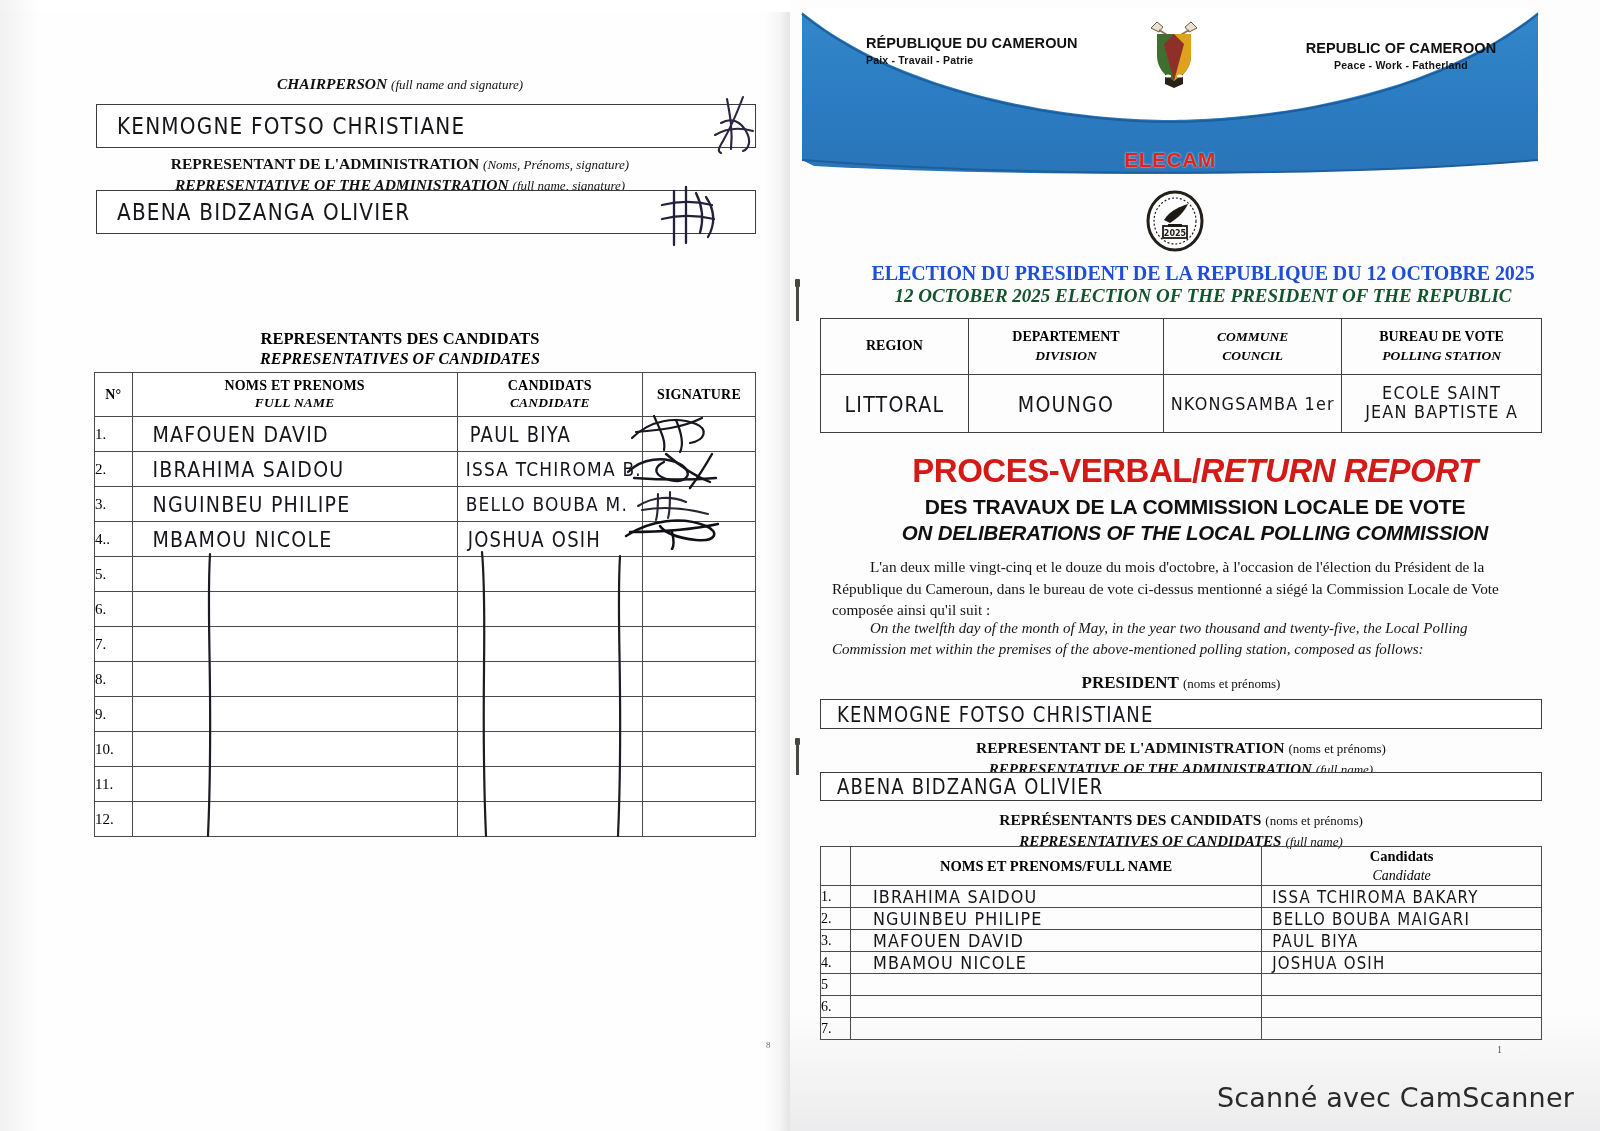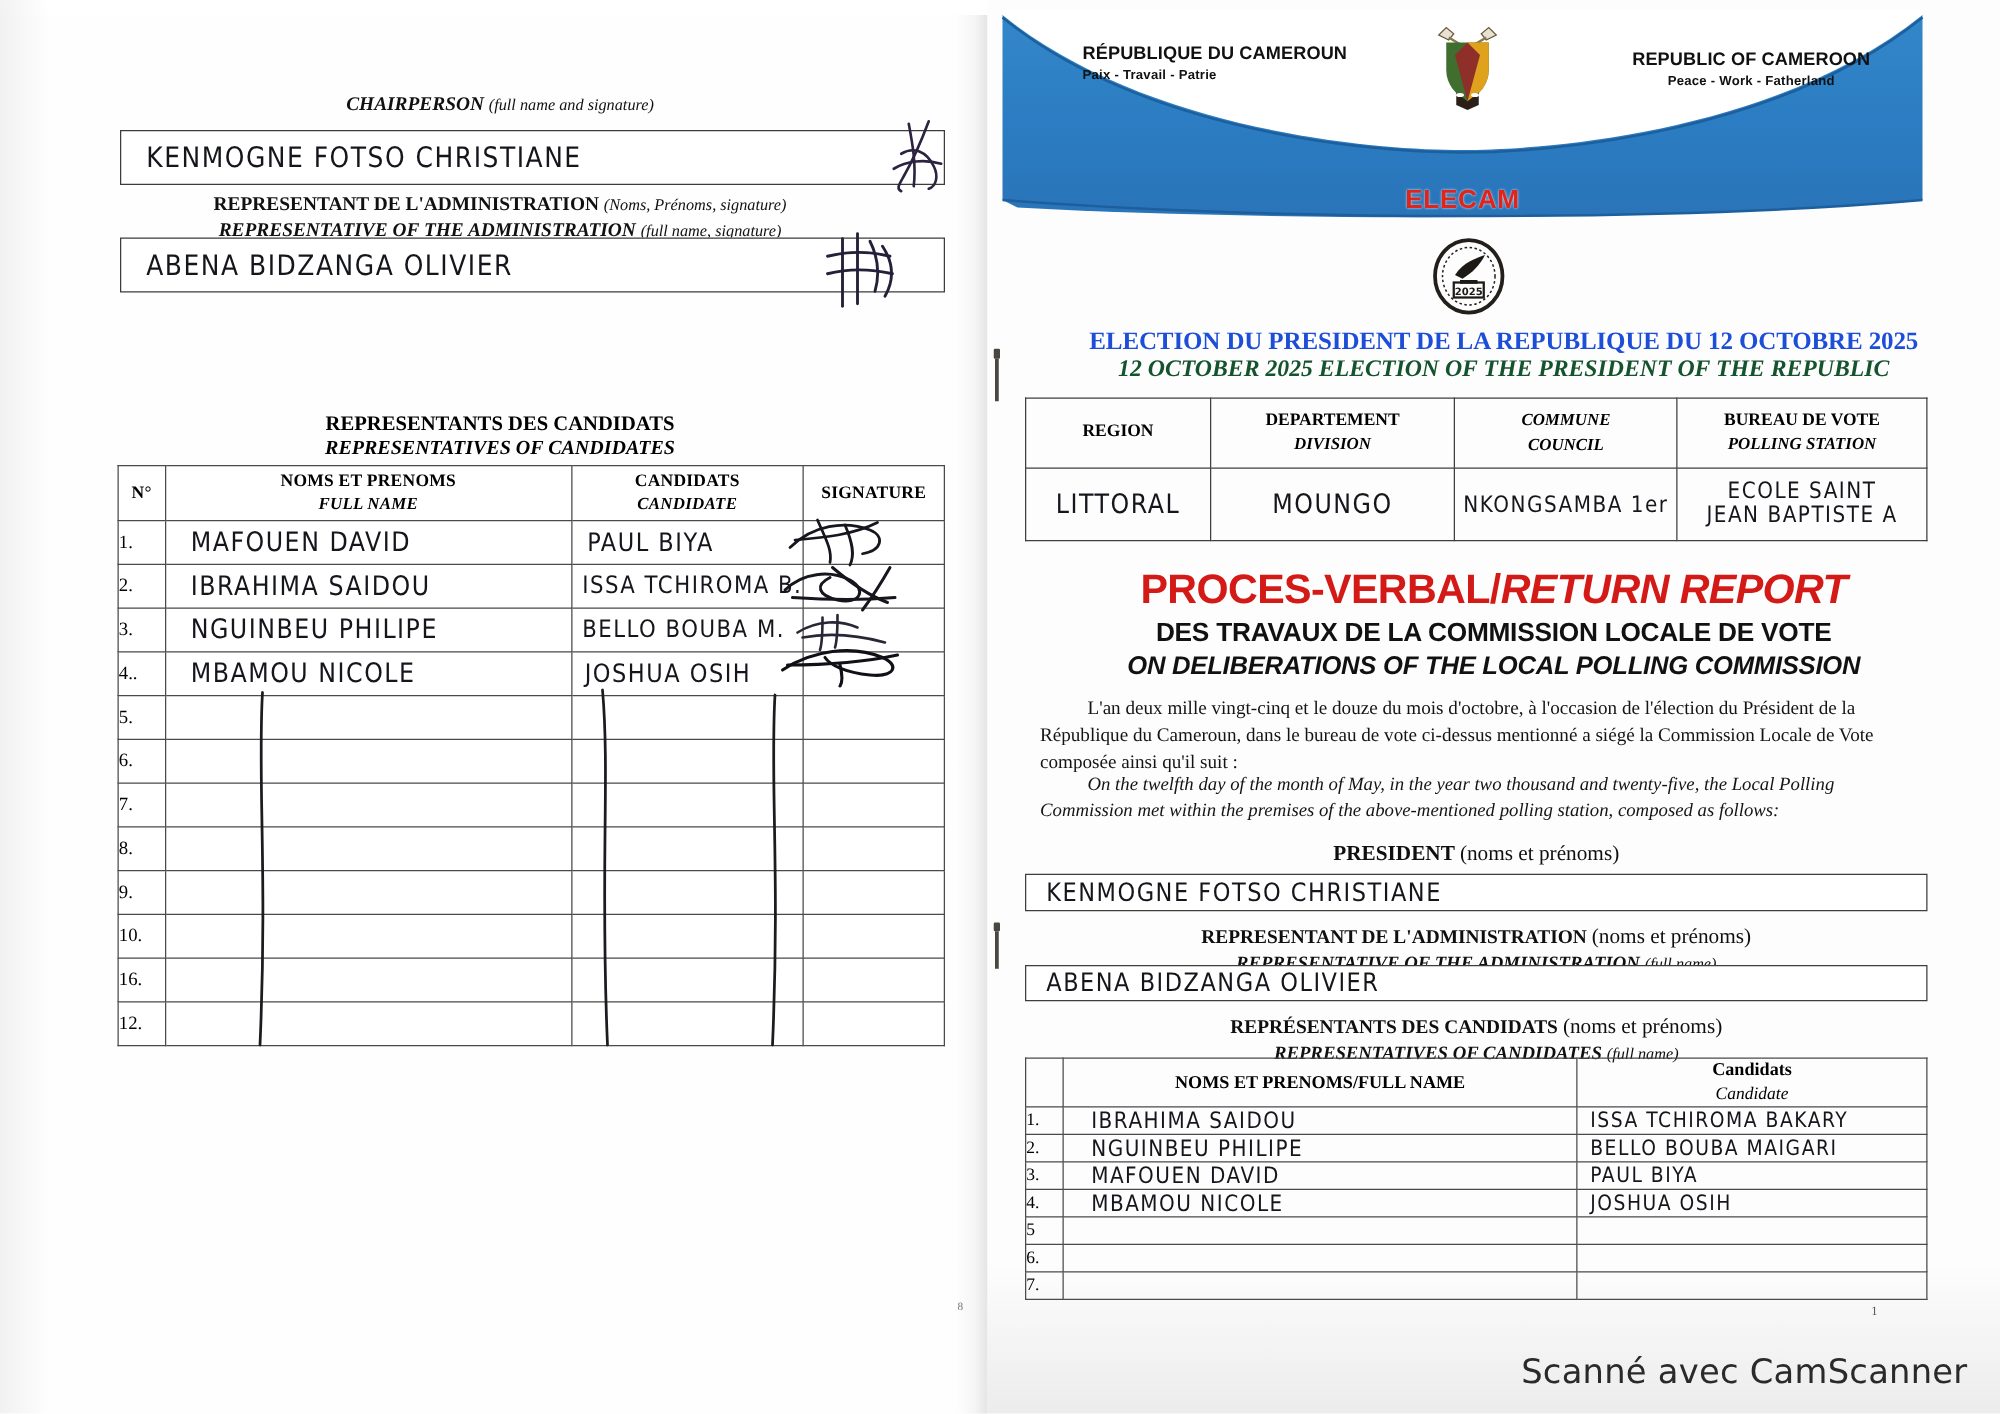--- a/index.html
+++ b/index.html
@@ -148,21 +148,21 @@
   }
   .para-en {
     position:absolute; left:42px; width:700px; top:618px;
     font-family:"Liberation Serif", serif; font-style:italic; font-size:15px; color:#141414; line-height:1.42;
   }
   .indent { display:inline-block; width:38px; }
 
   .cap-r { text-align:center; font-family:"Liberation Serif", serif; color:#0f0f0f; }
   .cap-r .big  { font-weight:700; font-size:17px; }
   .cap-r .bigi { font-weight:700; font-style:italic; font-size:16.5px; }
-  .cap-r .sm   { font-weight:400; font-size:17px; }
+  .cap-r .sm   { font-weight:400; font-size:13px; }
   .cap-r .smi  { font-weight:400; font-style:italic; font-size:13px; }
 
   .wide-box { border:1.5px solid #3d3d3d; background:#fff; }
 
   .cand-table { position:absolute; left:30px; top:846px; width:722px; }
   .cand-table table { border-collapse:collapse; width:100%; }
   .cand-table td { border:1.2px solid #4a4a4a; padding:0; }
   .ch { text-align:center; font-family:"Liberation Serif", serif; font-weight:700; font-size:14.5px; line-height:1.3; padding:6px 0;}
   .ch .it { font-style:italic; font-weight:400; font-size:14px;}
   .rn-r { font-size:14px; text-align:left; padding-left:6px; font-family:"Liberation Serif", serif;}
@@ -325,21 +325,21 @@
               <td></td>
               <td></td>
             </tr>
           <tr style="height:35px;">
               <td class="rownum">10.</td>
               <td></td>
               <td></td>
               <td></td>
             </tr>
           <tr style="height:35px;">
-              <td class="rownum">16.</td>
+              <td class="rownum">11.</td>
               <td></td>
               <td></td>
               <td></td>
             </tr>
           <tr style="height:35px;">
               <td class="rownum">12.</td>
               <td></td>
               <td></td>
               <td></td>
             </tr>

